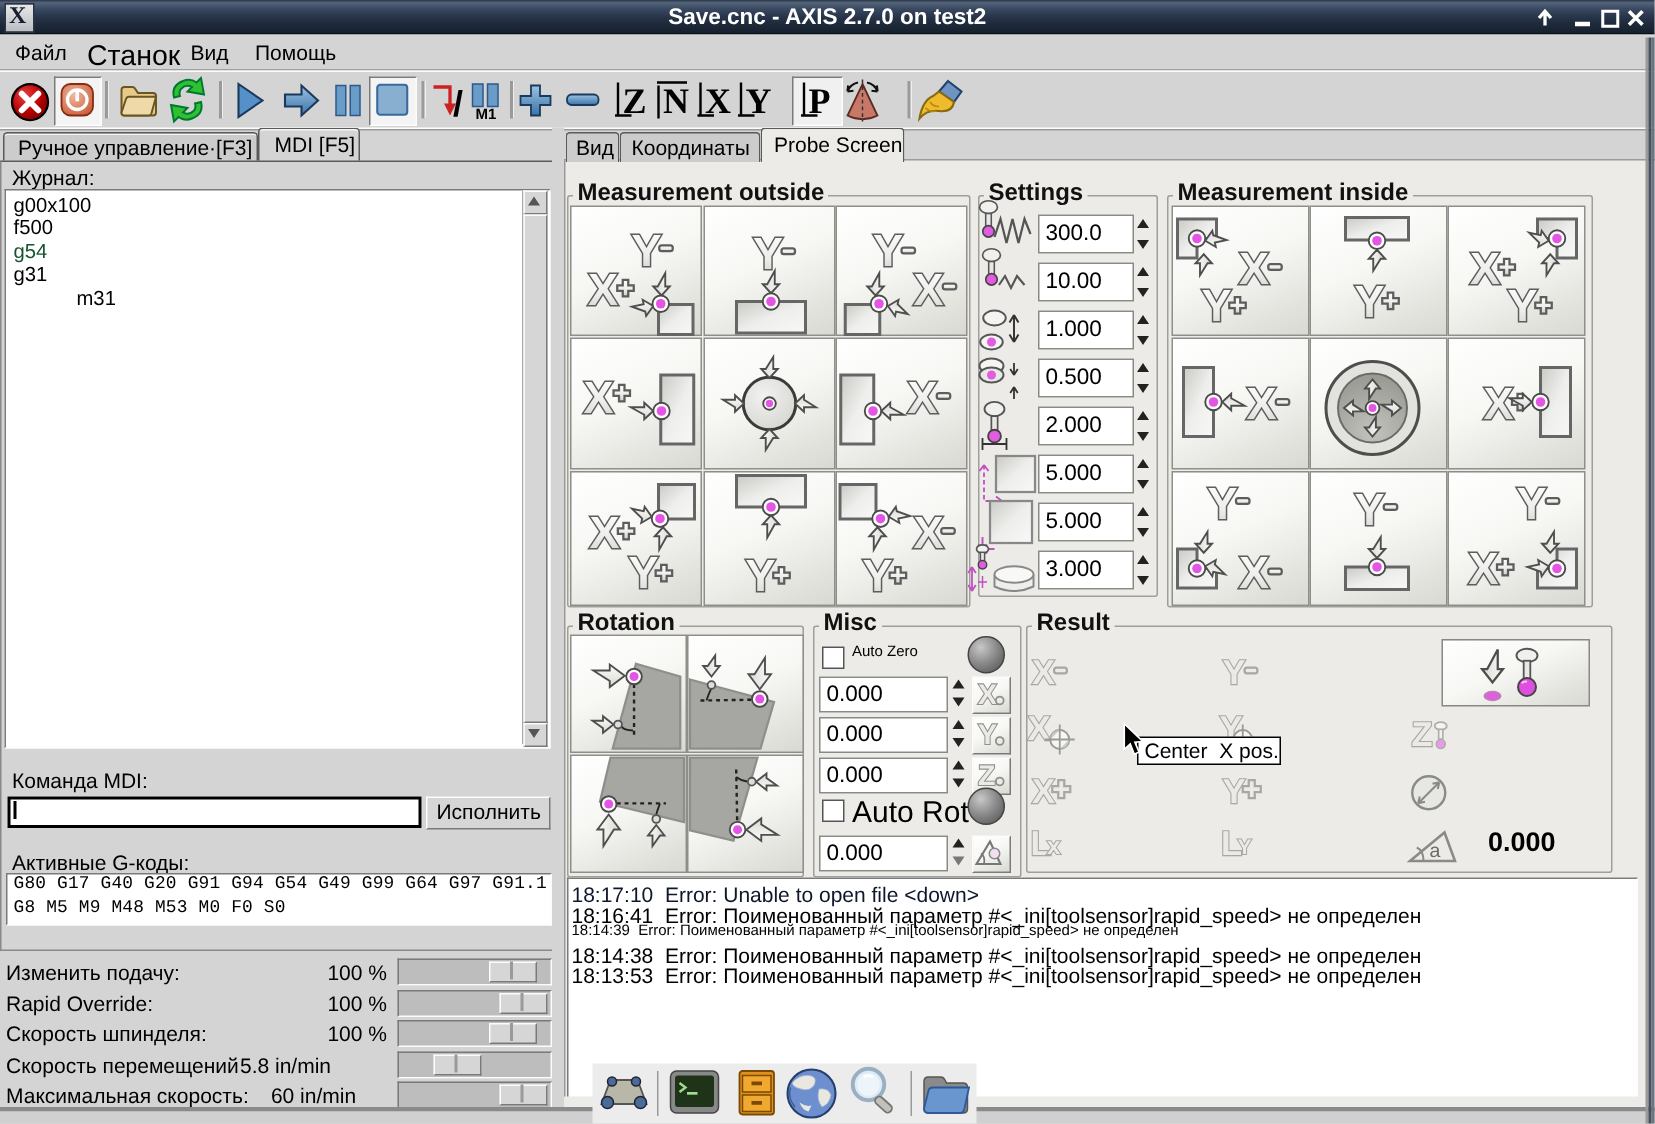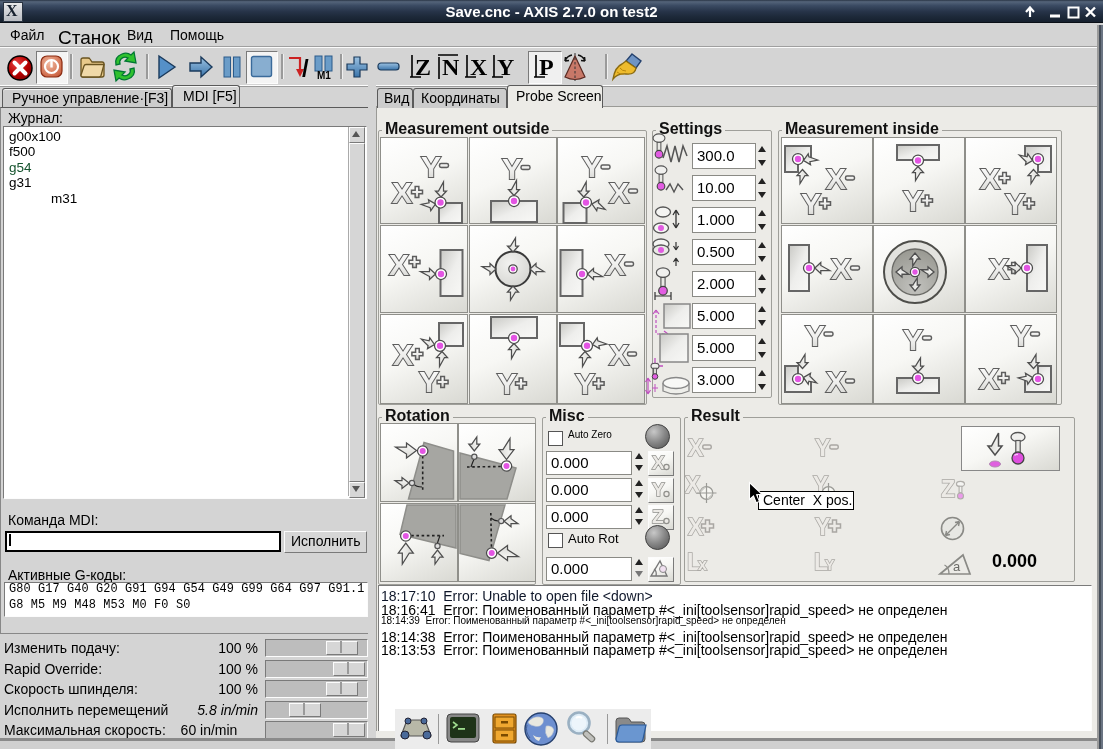--- a/index.html
+++ b/index.html
@@ -217,22 +217,22 @@
 <div class="txt" style="left:4px;top:660.6px;font-size:14px;color:#000;">Rapid Override:</div>
 <div class="txt" style="left:160px;top:660.6px;width:98px;text-align:right;font-size:14px;color:#000;">100 %</div>
 <div class="abs sunken" style="left:265px;top:659.6px;width:101px;height:16px;background:#bdbdbd;"></div>
 <div class="abs raised" style="left:333px;top:661.6px;width:30px;height:12px;background:#d6d6d6;"></div>
 <div class="abs" style="left:347px;top:661.6px;width:2px;height:12px;background:#9a9a9a;"></div>
 <div class="txt" style="left:4px;top:681.2px;font-size:14px;color:#000;">Скорость шпинделя:</div>
 <div class="txt" style="left:160px;top:681.2px;width:98px;text-align:right;font-size:14px;color:#000;">100 %</div>
 <div class="abs sunken" style="left:265px;top:680.2px;width:101px;height:16px;background:#bdbdbd;"></div>
 <div class="abs raised" style="left:326px;top:682.2px;width:30px;height:12px;background:#d6d6d6;"></div>
 <div class="abs" style="left:340px;top:682.2px;width:2px;height:12px;background:#9a9a9a;"></div>
-<div class="txt" style="left:4px;top:701.8px;font-size:14px;color:#000;">Исполнить перемещений</div>
-<div class="txt" style="left:160px;top:701.8px;width:98px;text-align:right;font-size:14px;color:#000;font-style:italic;">5.8 in/min</div>
+<div class="txt" style="left:4px;top:701.8px;font-size:14px;color:#000;">Скорость перемещений</div>
+<div class="txt" style="left:160px;top:701.8px;width:98px;font-size:14px;color:#000;">5.8 in/min</div>
 <div class="abs sunken" style="left:265px;top:700.8px;width:101px;height:16px;background:#bdbdbd;"></div>
 <div class="abs raised" style="left:289px;top:702.8px;width:30px;height:12px;background:#d6d6d6;"></div>
 <div class="abs" style="left:303px;top:702.8px;width:2px;height:12px;background:#9a9a9a;"></div>
 <div class="txt" style="left:4px;top:722.4px;font-size:14px;color:#000;">Максимальная скорость:</div>
 <div class="txt" style="left:160px;top:722.4px;width:98px;text-align:center;font-size:14px;color:#000;">60 in/min</div>
 <div class="abs sunken" style="left:265px;top:721.4px;width:101px;height:16px;background:#bdbdbd;"></div>
 <div class="abs raised" style="left:333px;top:723.4px;width:30px;height:12px;background:#d6d6d6;"></div>
 <div class="abs" style="left:347px;top:723.4px;width:2px;height:12px;background:#9a9a9a;"></div>
 <div class="abs" style="left:0px;top:742px;width:371px;height:7px;background:#d4d4d4;"></div>
 <div class="abs" style="left:368px;top:85px;width:8px;height:664px;background:#d4d4d4;"></div>
@@ -612,21 +612,21 @@
 <svg class="abs" style="left:648px;top:478px" width="24" height="23">
     <text x="4" y="18" font-family="Liberation Sans" font-weight="bold" font-size="19" fill="#eceae6" stroke="#8f8f8b" stroke-width="1.4" paint-order="stroke">Y</text>
     <circle cx="18.5" cy="16" r="2.6" fill="#eceae6" stroke="#8f8f8b" stroke-width="1.2"></circle>
   </svg>
 <div class="mbtn raised" style="left:648px;top:505px;width:24px;height:23px;"></div>
 <svg class="abs" style="left:648px;top:505px" width="24" height="23">
     <text x="4" y="18" font-family="Liberation Sans" font-weight="bold" font-size="19" fill="#eceae6" stroke="#8f8f8b" stroke-width="1.4" paint-order="stroke">Z</text>
     <circle cx="18.5" cy="16" r="2.6" fill="#eceae6" stroke="#8f8f8b" stroke-width="1.2"></circle>
   </svg>
 <div class="abs" style="left:548px;top:533px;width:13px;height:13px;background:#fff;border:1px solid #555;"></div>
-<div class="txt" style="left:568px;top:531px;font-size:13px;color:#000;">Auto Rot</div>
+<div class="txt" style="left:568px;top:531px;font-size:20px;color:#000;">Auto Rot</div>
 <svg class="abs" style="left:645px;top:525px" width="25" height="25">
     <circle cx="12.5" cy="12.5" r="12" fill="url(#gled)" stroke="#444" stroke-width="1"></circle>
   </svg>
 <div class="spin" style="left:546px;top:557px;width:84px;height:22px;"></div>
 <div class="spintx" style="left:551px;top:560px;">0.000</div>
 <svg class="abs" style="left:634px;top:559px" width="10" height="18">
     <path d="M 5,0 L 9,6 L 1,6 Z" fill="#222"></path>
     <path d="M 5,18 L 9,12 L 1,12 Z" fill="#777"></path>
   </svg>
 <div class="mbtn raised" style="left:648px;top:557px;width:24px;height:23px;"></div>

